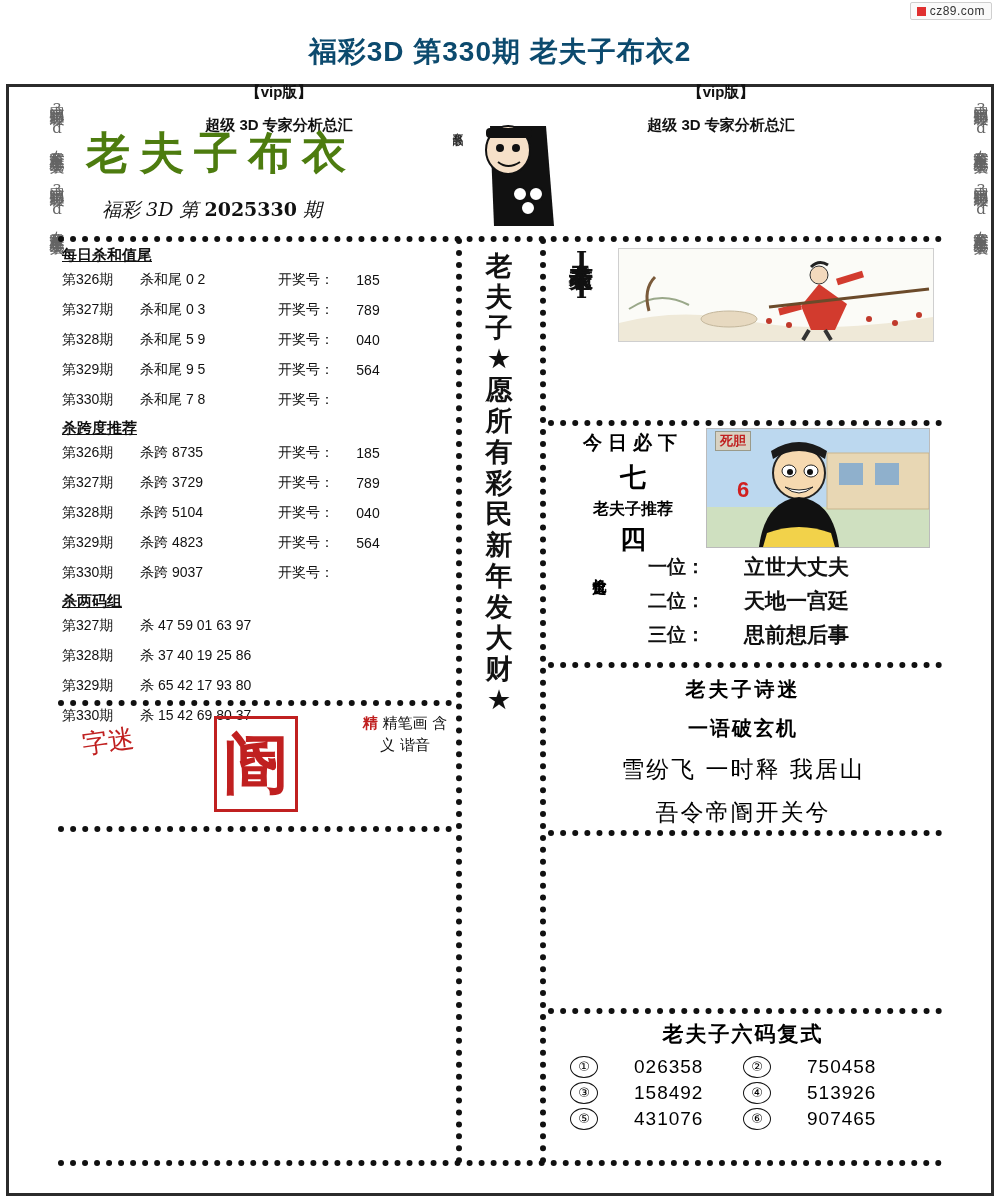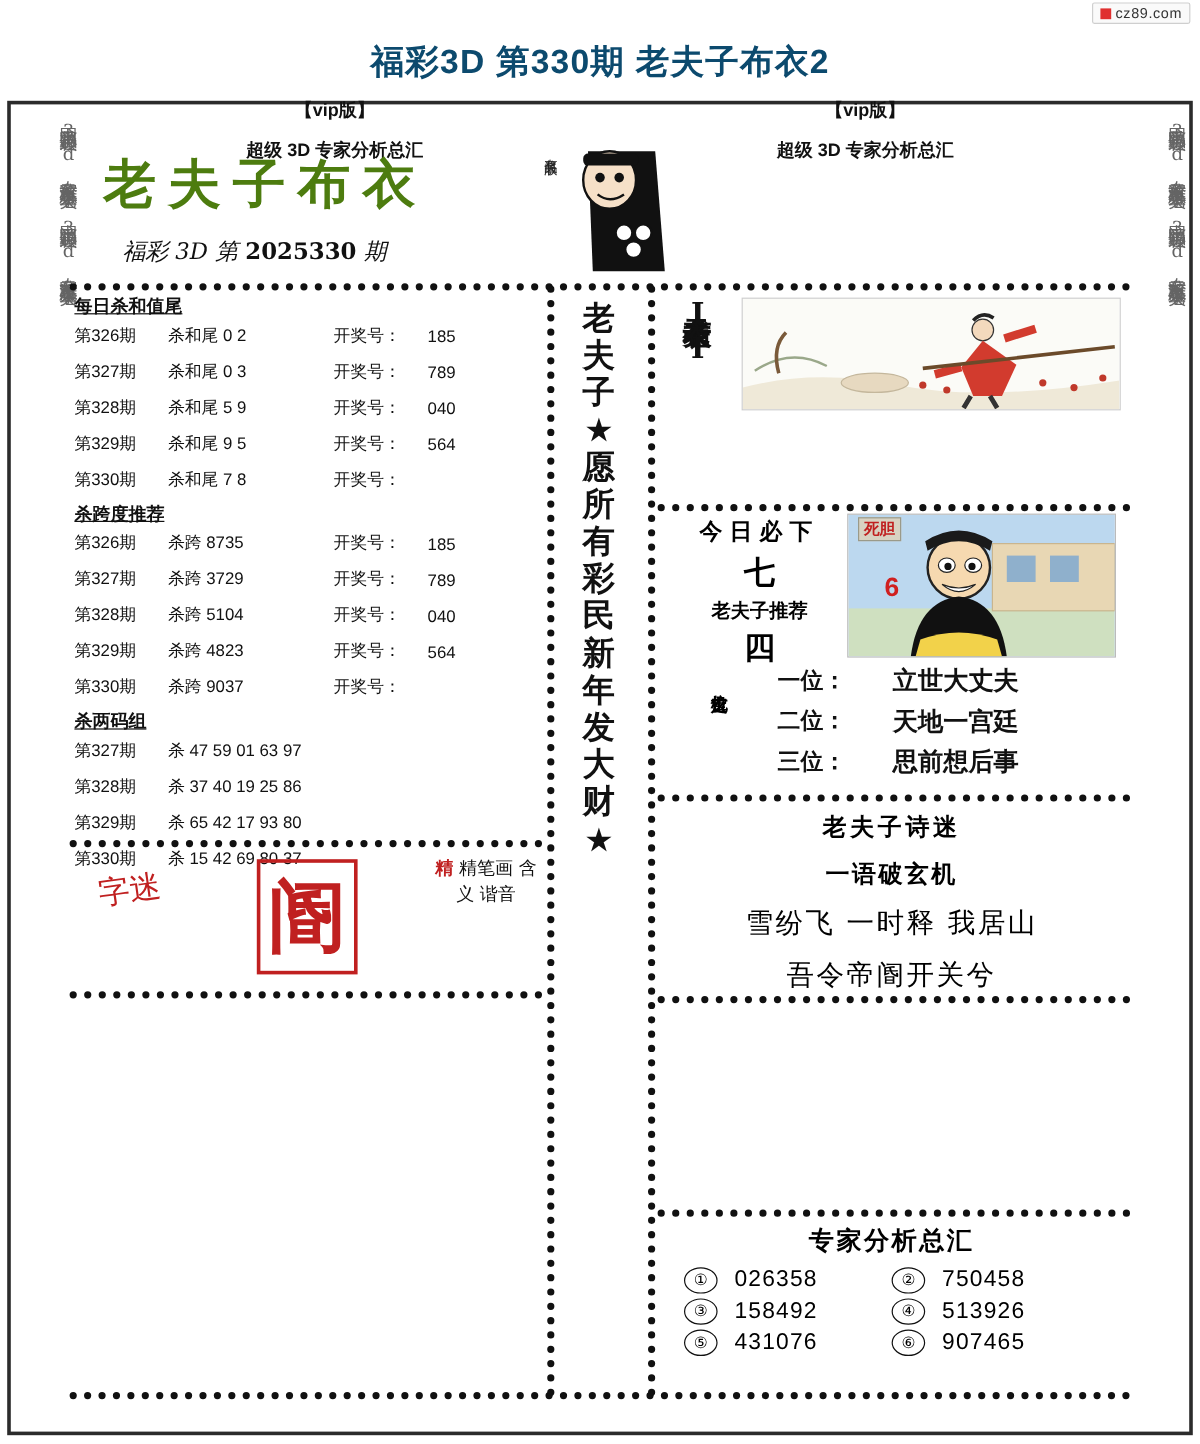--- a/index.html
+++ b/index.html
@@ -131,21 +131,21 @@
 
   
   .sixbox{position:absolute;left:548px;top:1014px;width:390px;height:126px;text-align:center;}
   .sixbox .h{font-size:21px;font-weight:bold;letter-spacing:2px;margin-top:6px;
              font-family:"DejaVu Serif","Liberation Serif",serif;}
   .sixgrid{margin-top:8px;display:grid;grid-template-columns:1fr 1fr;row-gap:4px;
            padding:0 22px;}
   .sixitem{display:flex;align-items:center;justify-content:flex-start;font-size:19px;}
   .sixitem .idx{display:inline-block;width:26px;height:20px;border:1px solid #111;
                 border-radius:50%;line-height:19px;text-align:center;font-size:13px;margin-right:14px;}
-  .sixitem .code{letter-spacing:1px;}
+  .sixitem .code{letter-spacing:1px;margin-left:22px;}
 </style>
 </head>
 <body>
 
 <div class="page">
 
   <div class="topbar">
     <div class="wm">
       <span class="dot"></span>
       <span class="txt">cz89.com</span>
@@ -404,21 +404,21 @@
   <div class="callig">
     <div class="red">字迷</div>
     <div class="bigchar">阍</div>
     <div class="note">
       <span class="r">精</span>
       <span>精笔画 含义 谐音</span>
     </div>
   </div>
 
   <div class="sixbox">
-    <div class="h">专家分析总汇</div>
+    <div class="h">老夫子六码复式</div>
     <div class="sixgrid" id="sixgrid">
         <div class="sixitem">
           <span class="idx">①</span>
           <span class="code">026358</span>
         </div>
         <div class="sixitem">
           <span class="idx">②</span>
           <span class="code">750458</span>
         </div>
         <div class="sixitem">

